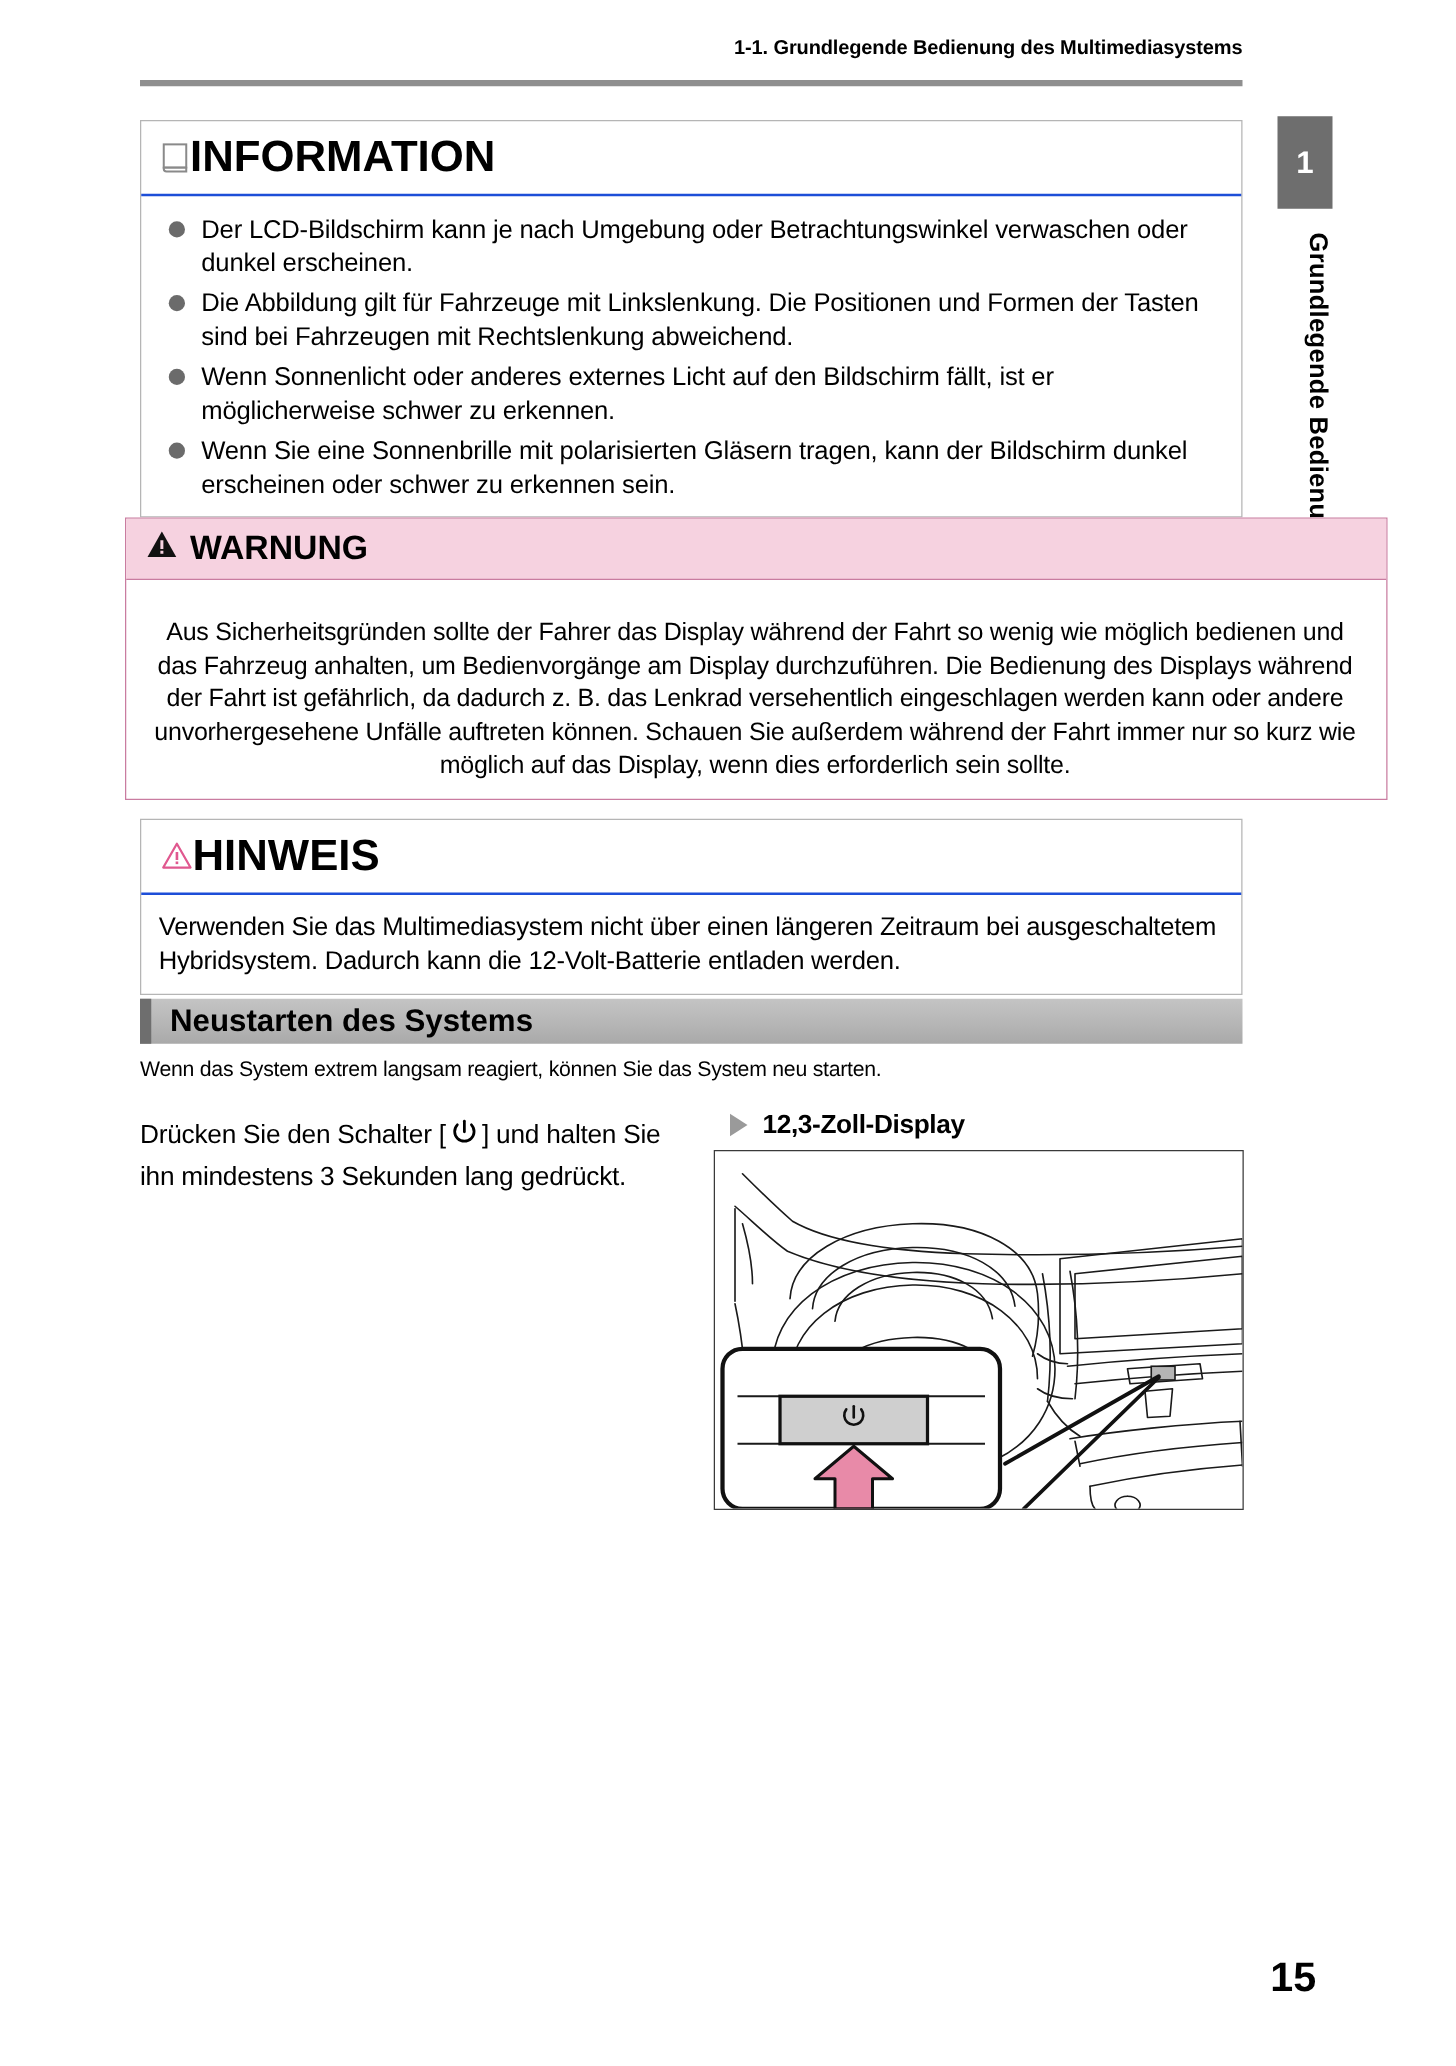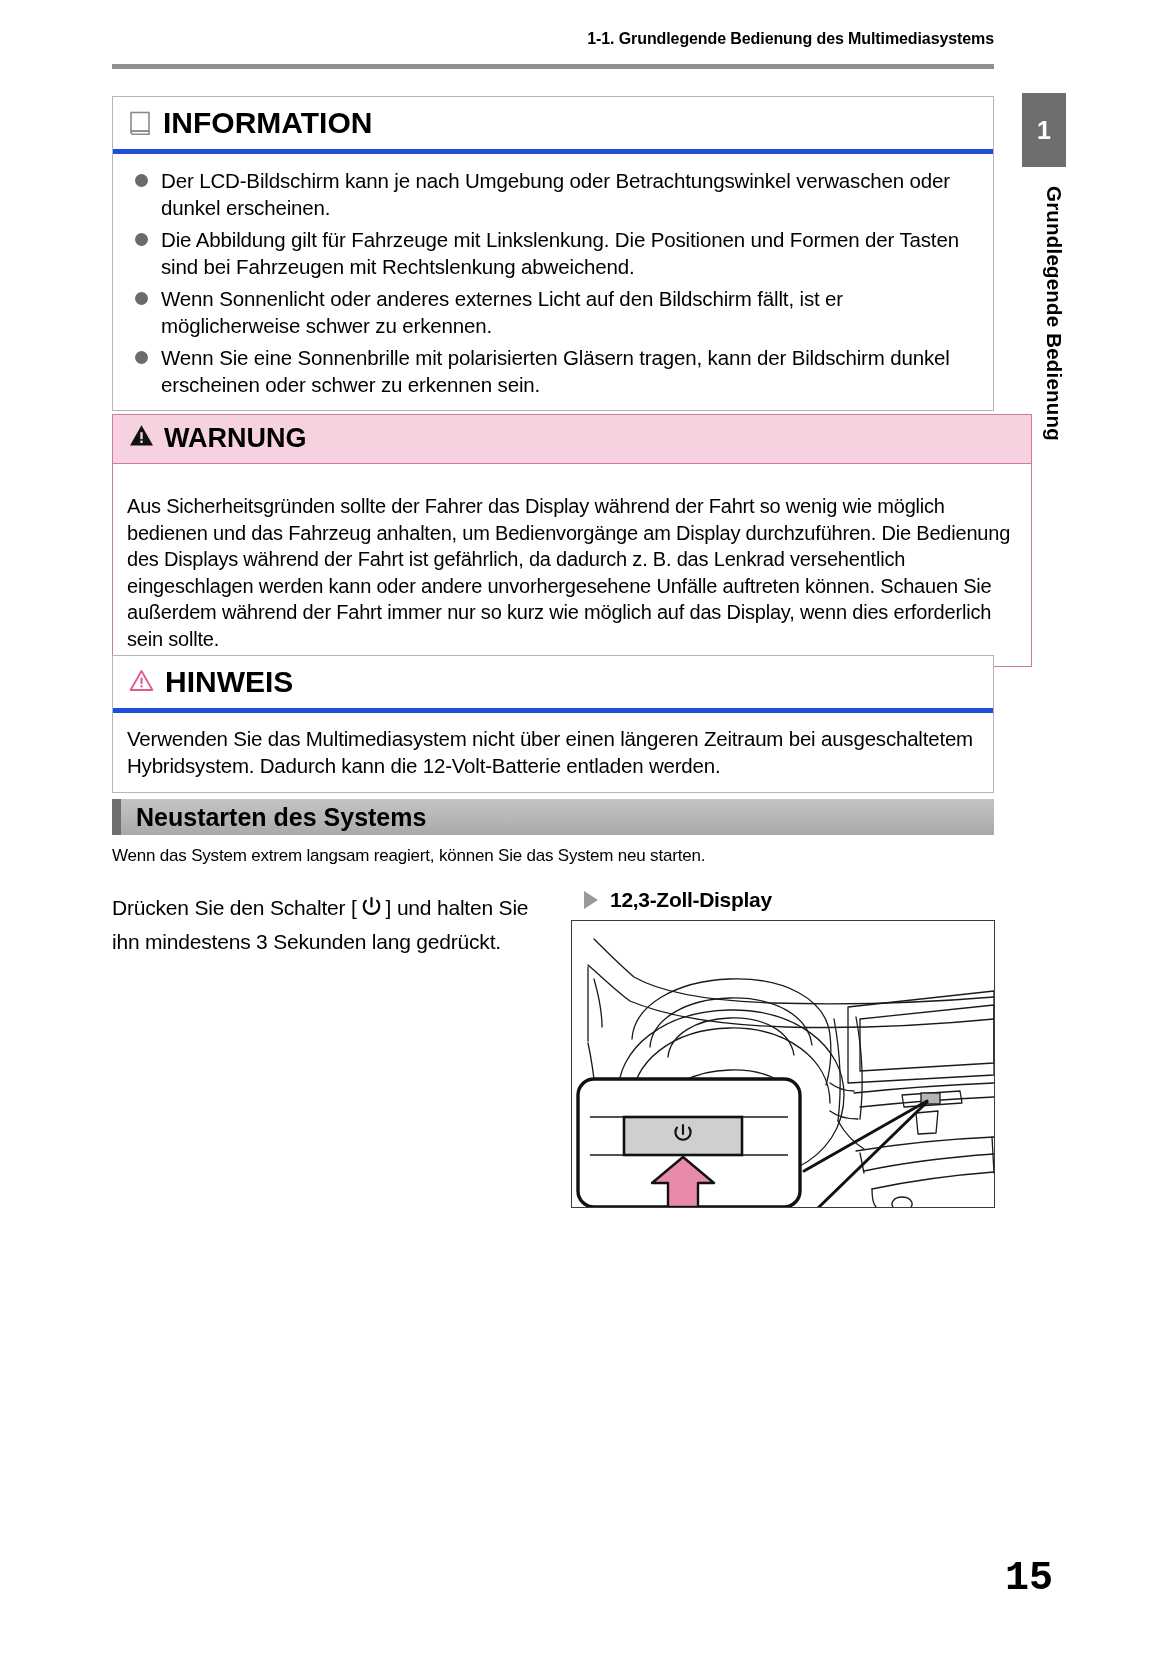--- a/index.html
+++ b/index.html
@@ -59,26 +59,26 @@
     white-space: nowrap;
   }
 
   
   .box {
     position: absolute;
     border: 1px solid #b5b5b5;
     background: #fff;
   }
   .box-head {
-    border-bottom: 5px solid #1d4ed8;
+    border-bottom: 2px solid #1d4ed8;
     padding: 9px 14px 9px 16px;
-    display: flex; align-items: center; gap: 11px;
-    font-family: "Liberation Sans Narrow", "Liberation Sans", sans-serif;
-    font-weight: bold;
-    font-size: 30px;
+    display: flex; align-items: center; 
+    font-family: "Liberation Sans Narrow", "Liberation Sans", sans-serif;
+    font-weight: bold;
+    font-size: 35px;
     letter-spacing: 0px;
   }
   .box-body {
     padding: 13px 16px 12px 16px;
   }
 
   
   #info-box { left: 112px; top: 96px; width: 882px; }
   #info-list { list-style: none; margin: 0; padding: 0; }
   #info-list li {
@@ -96,22 +96,23 @@
     width: 13px; height: 13px;
     border-radius: 50%;
     background: #6b6b6b;
   }
 
   
   .book-icon { width: 23px; height: 25px; display: block; }
 
   
   #warn-box {
-    left: 112px; top: 414px; width: 920px;
+    left: 100px; top: 414px; width: 1010px;
     border: 1px solid #c97ca0;
+    text-align: center;
   }
   #warn-head {
     background: #f6d2e0;
     border-bottom: 1px solid #c97ca0;
     padding: 8px 14px 9px 16px;
     display: flex; align-items: center; gap: 10px;
     font-family: "Liberation Sans Narrow", "Liberation Sans", sans-serif;
     font-weight: bold;
     font-size: 27px;
   }
@@ -191,23 +192,23 @@
     border: 1px solid #3a3a3a;
     background: #fff;
     overflow: hidden;
   }
   #figure-box svg { display: block; }
 
   
   #page-number {
     position: absolute;
     right: 112px; bottom: 52px;
-    font-family: Liberation Mono, monospace;
-    font-weight: bold;
-    font-size: 40px;
+    font-family: Liberation Sans, sans-serif;
+    font-weight: bold;
+    font-size: 33px;
   }
 </style>
 </head>
 <body>
 
 <div id="page-header">
   <div class="htext">1-1. Grundlegende Bedienung des Multimediasystems</div>
 </div>
 <div id="header-rule"></div>
 

